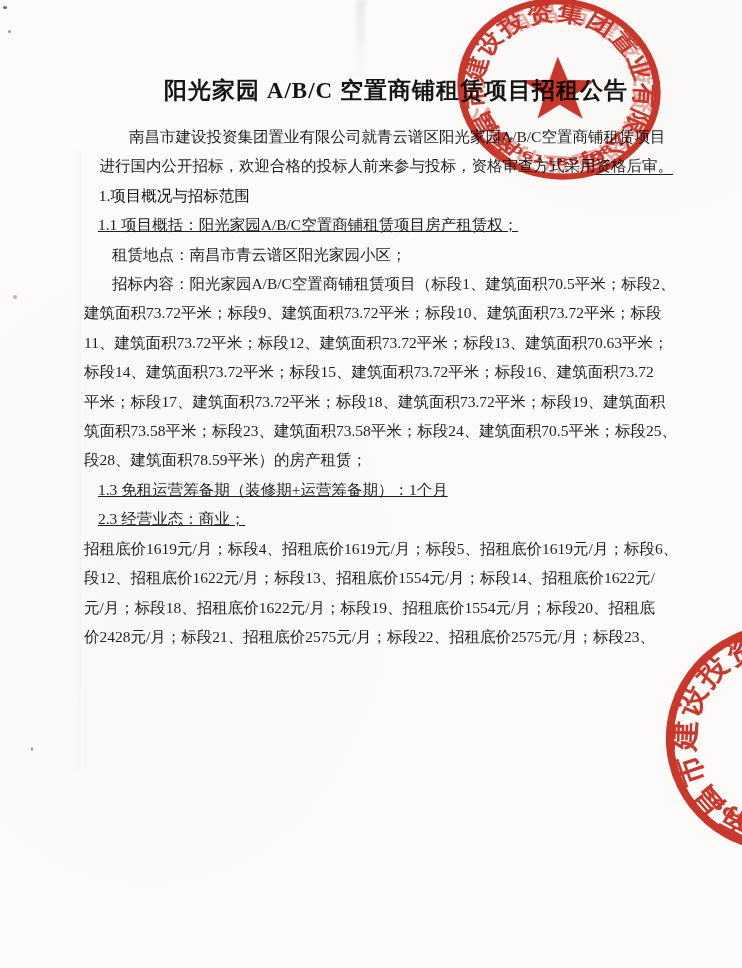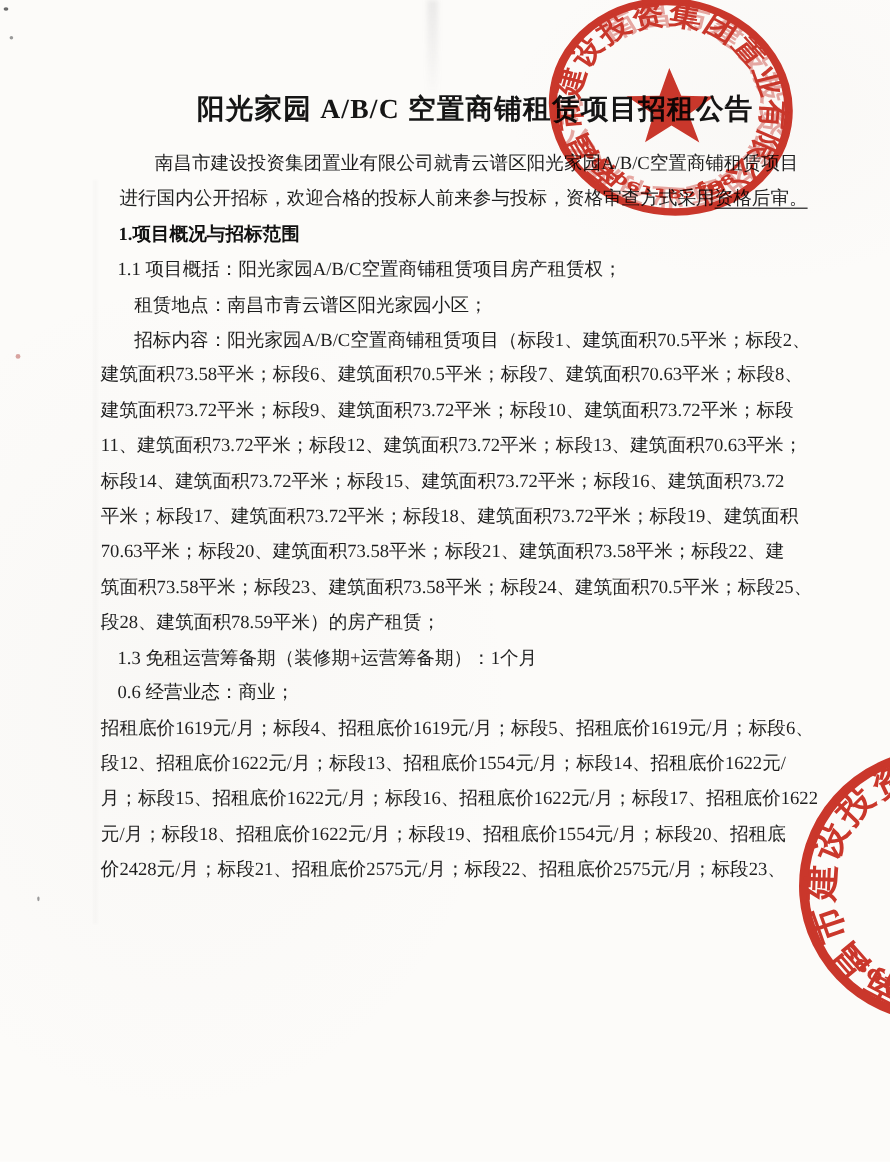--- a/index.html
+++ b/index.html
@@ -16,22 +16,22 @@
       #fcfbf9;
   }
   .doc{position:absolute;left:84px;top:76px;right:34px;}
   .title{
     font-size:23px;font-weight:bold;line-height:30px;text-align:center;
     letter-spacing:1px;margin-bottom:16px;color:#151515;white-space:pre;
   }
   .line{font-size:15.5px;line-height:29.4px;white-space:pre;color:#1e1e1e;}
   .line.intro-first{padding-left:2.9em;}
   .line.intro-cont{padding-left:1em;}
-  .line.h1{padding-left:0.95em;font-weight:bold;color:#111;}
-  .line.item{padding-left:0.9em;}
+  .line.h1{padding-left:0.95em;font-weight:normal;color:#111;}
+  .line.item{padding-left:0.9em;text-decoration:underline;}
   .line.sub{padding-left:1.8em;font-family:Liberation Serif, serif;}
   .line .u{text-decoration:underline;text-underline-offset:3px;}
   
   .stamp{position:absolute;color:#c9281c;mix-blend-mode:multiply;opacity:0.93;}
   .stamp svg{display:block;width:100%;height:100%;}
   .stamp1{left:452px;top:-6px;width:214px;height:190px;transform:rotate(9deg);}
   .stamp2{left:660px;top:618px;width:246px;height:240px;transform:rotate(-4deg);}
   .stamp .ring{fill:none;stroke:currentColor;stroke-width:6.5px;}
   .stamp .arc-text{fill:currentColor;font-family:"Liberation Serif","DejaVu Serif",serif;
     font-size:24px;font-weight:bold;letter-spacing:1px;}
@@ -65,33 +65,30 @@
 
   <div class="doc">
     <div class="title">阳光家园 A/B/C 空置商铺租赁项目招租公告</div>
     <div id="doc-body">
         <div class="line intro-first"><span>南昌市建设投资集团置业有限公司就青云谱区阳光家园A/B/C空置商铺租赁项目</span></div>
         <div class="line intro-cont"><span>进行国内公开招标，欢迎合格的投标人前来参与投标，资格审查方式采用</span><span class="u">资格后审。</span></div>
         <div class="line h1"><span>1.项目概况与招标范围</span></div>
         <div class="line item"><span>1.1 项目概括：阳光家园A/B/C空置商铺租赁项目房产租赁权；</span></div>
         <div class="line sub"><span>租赁地点：南昌市青云谱区阳光家园小区；</span></div>
         <div class="line sub"><span>招标内容：阳光家园A/B/C空置商铺租赁项目（标段1、建筑面积70.5平米；标段2、</span></div>
-        <div class="line flush"><span>建筑面积73.58平米；标段6、建筑面积70.5平米；标段7、建筑面积70.63平米；标段8、</span></div>
         <div class="line flush"><span>建筑面积73.72平米；标段9、建筑面积73.72平米；标段10、建筑面积73.72平米；标段</span></div>
         <div class="line flush"><span>11、建筑面积73.72平米；标段12、建筑面积73.72平米；标段13、建筑面积70.63平米；</span></div>
         <div class="line flush"><span>标段14、建筑面积73.72平米；标段15、建筑面积73.72平米；标段16、建筑面积73.72</span></div>
         <div class="line flush"><span>平米；标段17、建筑面积73.72平米；标段18、建筑面积73.72平米；标段19、建筑面积</span></div>
-        <div class="line flush"><span>70.63平米；标段20、建筑面积73.58平米；标段21、建筑面积73.58平米；标段22、建</span></div>
         <div class="line flush"><span>筑面积73.58平米；标段23、建筑面积73.58平米；标段24、建筑面积70.5平米；标段25、</span></div>
         <div class="line flush"><span>段28、建筑面积78.59平米）的房产租赁；</span></div>
         <div class="line item"><span>1.3 免租运营筹备期（装修期+运营筹备期）：1个月</span></div>
-        <div class="line item"><span>0.6 经营业态：商业；</span></div>
+        <div class="line item"><span>2.3 经营业态：商业；</span></div>
         <div class="line flush"><span>招租底价1619元/月；标段4、招租底价1619元/月；标段5、招租底价1619元/月；标段6、</span></div>
         <div class="line flush"><span>段12、招租底价1622元/月；标段13、招租底价1554元/月；标段14、招租底价1622元/</span></div>
-        <div class="line flush"><span>月；标段15、招租底价1622元/月；标段16、招租底价1622元/月；标段17、招租底价1622</span></div>
         <div class="line flush"><span>元/月；标段18、招租底价1622元/月；标段19、招租底价1554元/月；标段20、招租底</span></div>
         <div class="line flush"><span>价2428元/月；标段21、招租底价2575元/月；标段22、招租底价2575元/月；标段23、</span></div>
       </div>
   </div>
 
   <div class="stamp stamp1">
     <svg viewBox="0 0 200 200" preserveAspectRatio="none">
       <defs>
         <path id="arcA" d="M 100,28 A 72,72 0 1 1 99.9,28"></path>
         <path id="numA" d="M 30.7,140 A 80,80 0 0 0 169.3,140"></path>

